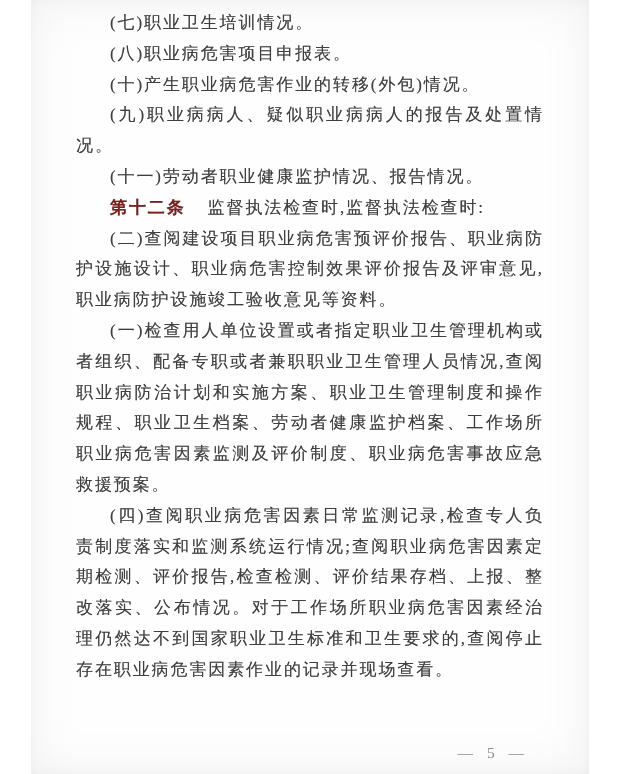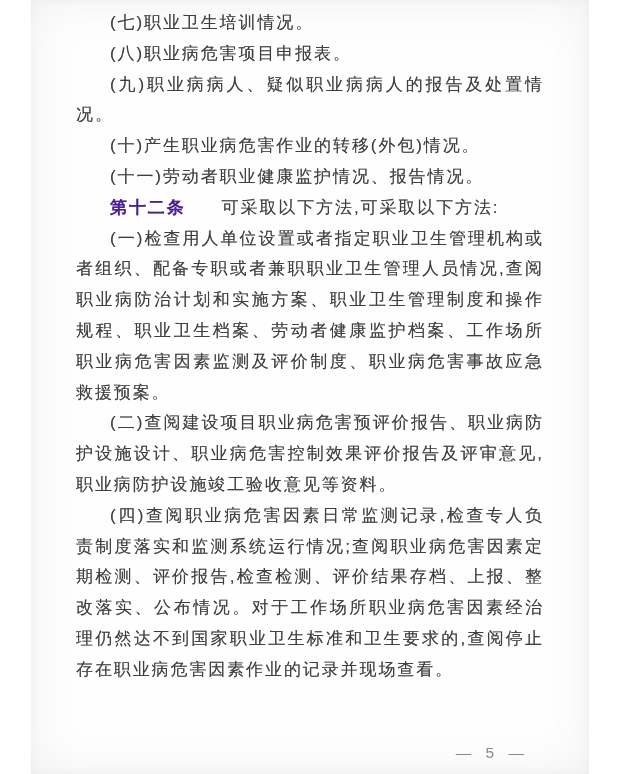--- a/index.html
+++ b/index.html
@@ -8,21 +8,21 @@
     background: #ffffff;
   }
   .page {
     position: relative;
     width: 558px;
     height: 774px;
     margin: 0 auto;
     background: #fefefe;
     box-shadow: inset 0 0 45px rgba(150,150,150,0.14), inset 0 0 6px rgba(170,170,170,0.10);
     overflow: hidden;
-    font-family: Liberation Sans, sans-serif;
+    font-family: Liberation Serif, serif;
   }
   .content {
     position: absolute;
     left: 45px;
     right: 45px;
     top: 8px;
   }
   .para {
     margin: 0;
     padding: 0;
@@ -31,52 +31,52 @@
     letter-spacing: 1.9px;
     color: #3f3f3f;
     text-align: justify;
     text-justify: inter-ideograph;
     text-indent: 2em;
     text-shadow: 0 0 0.6px rgba(80,80,80,0.55);
     word-break: break-all;
   }
   .art {
     font-weight: 700;
-    margin-right: 36px;
-    color: #4c1d95;
+    margin-right: 22px;
+    color: #7f1d1d;
   }
   .page-number {
     position: absolute;
     right: 60px;
     bottom: 12px;
     font-size: 15.5px;
     letter-spacing: 5px;
     color: #8a8a8a;
     white-space: pre;
   }
 </style>
 </head>
 <body>
 
 <div class="page">
   <main class="content">
   <p class="para"><span>(七)职业卫生培训情况。</span></p>
 
   <p class="para"><span>(八)职业病危害项目申报表。</span></p>
 
+  <p class="para"><span>(十)产生职业病危害作业的转移(外包)情况。</span></p>
+
   <p class="para"><span>(九)职业病病人、疑似职业病病人的报告及处置情况。</span></p>
-
-  <p class="para"><span>(十)产生职业病危害作业的转移(外包)情况。</span></p>
 
   <p class="para"><span>(十一)劳动者职业健康监护情况、报告情况。</span></p>
 
 
-  <p class="para"><b class="art">第十二条</b><span>可采取以下方法,可采取以下方法:</span></p>
+  <p class="para"><b class="art">第十二条</b><span>监督执法检查时,监督执法检查时:</span></p>
+
+  <p class="para"><span>(二)查阅建设项目职业病危害预评价报告、职业病防护设施设计、职业病危害控制效果评价报告及评审意见,职业病防护设施竣工验收意见等资料。</span></p>
 
   <p class="para"><span>(一)检查用人单位设置或者指定职业卫生管理机构或者组织、配备专职或者兼职职业卫生管理人员情况,查阅职业病防治计划和实施方案、职业卫生管理制度和操作规程、职业卫生档案、劳动者健康监护档案、工作场所职业病危害因素监测及评价制度、职业病危害事故应急救援预案。</span></p>
-
-  <p class="para"><span>(二)查阅建设项目职业病危害预评价报告、职业病防护设施设计、职业病危害控制效果评价报告及评审意见,职业病防护设施竣工验收意见等资料。</span></p>
 
 
   <p class="para"><span>(四)查阅职业病危害因素日常监测记录,检查专人负责制度落实和监测系统运行情况;查阅职业病危害因素定期检测、评价报告,检查检测、评价结果存档、上报、整改落实、公布情况。对于工作场所职业病危害因素经治理仍然达不到国家职业卫生标准和卫生要求的,查阅停止存在职业病危害因素作业的记录并现场查看。</span></p>
 </main>
   <div class="page-number">— 5 —</div>
 </div>
 
 </body></html>

